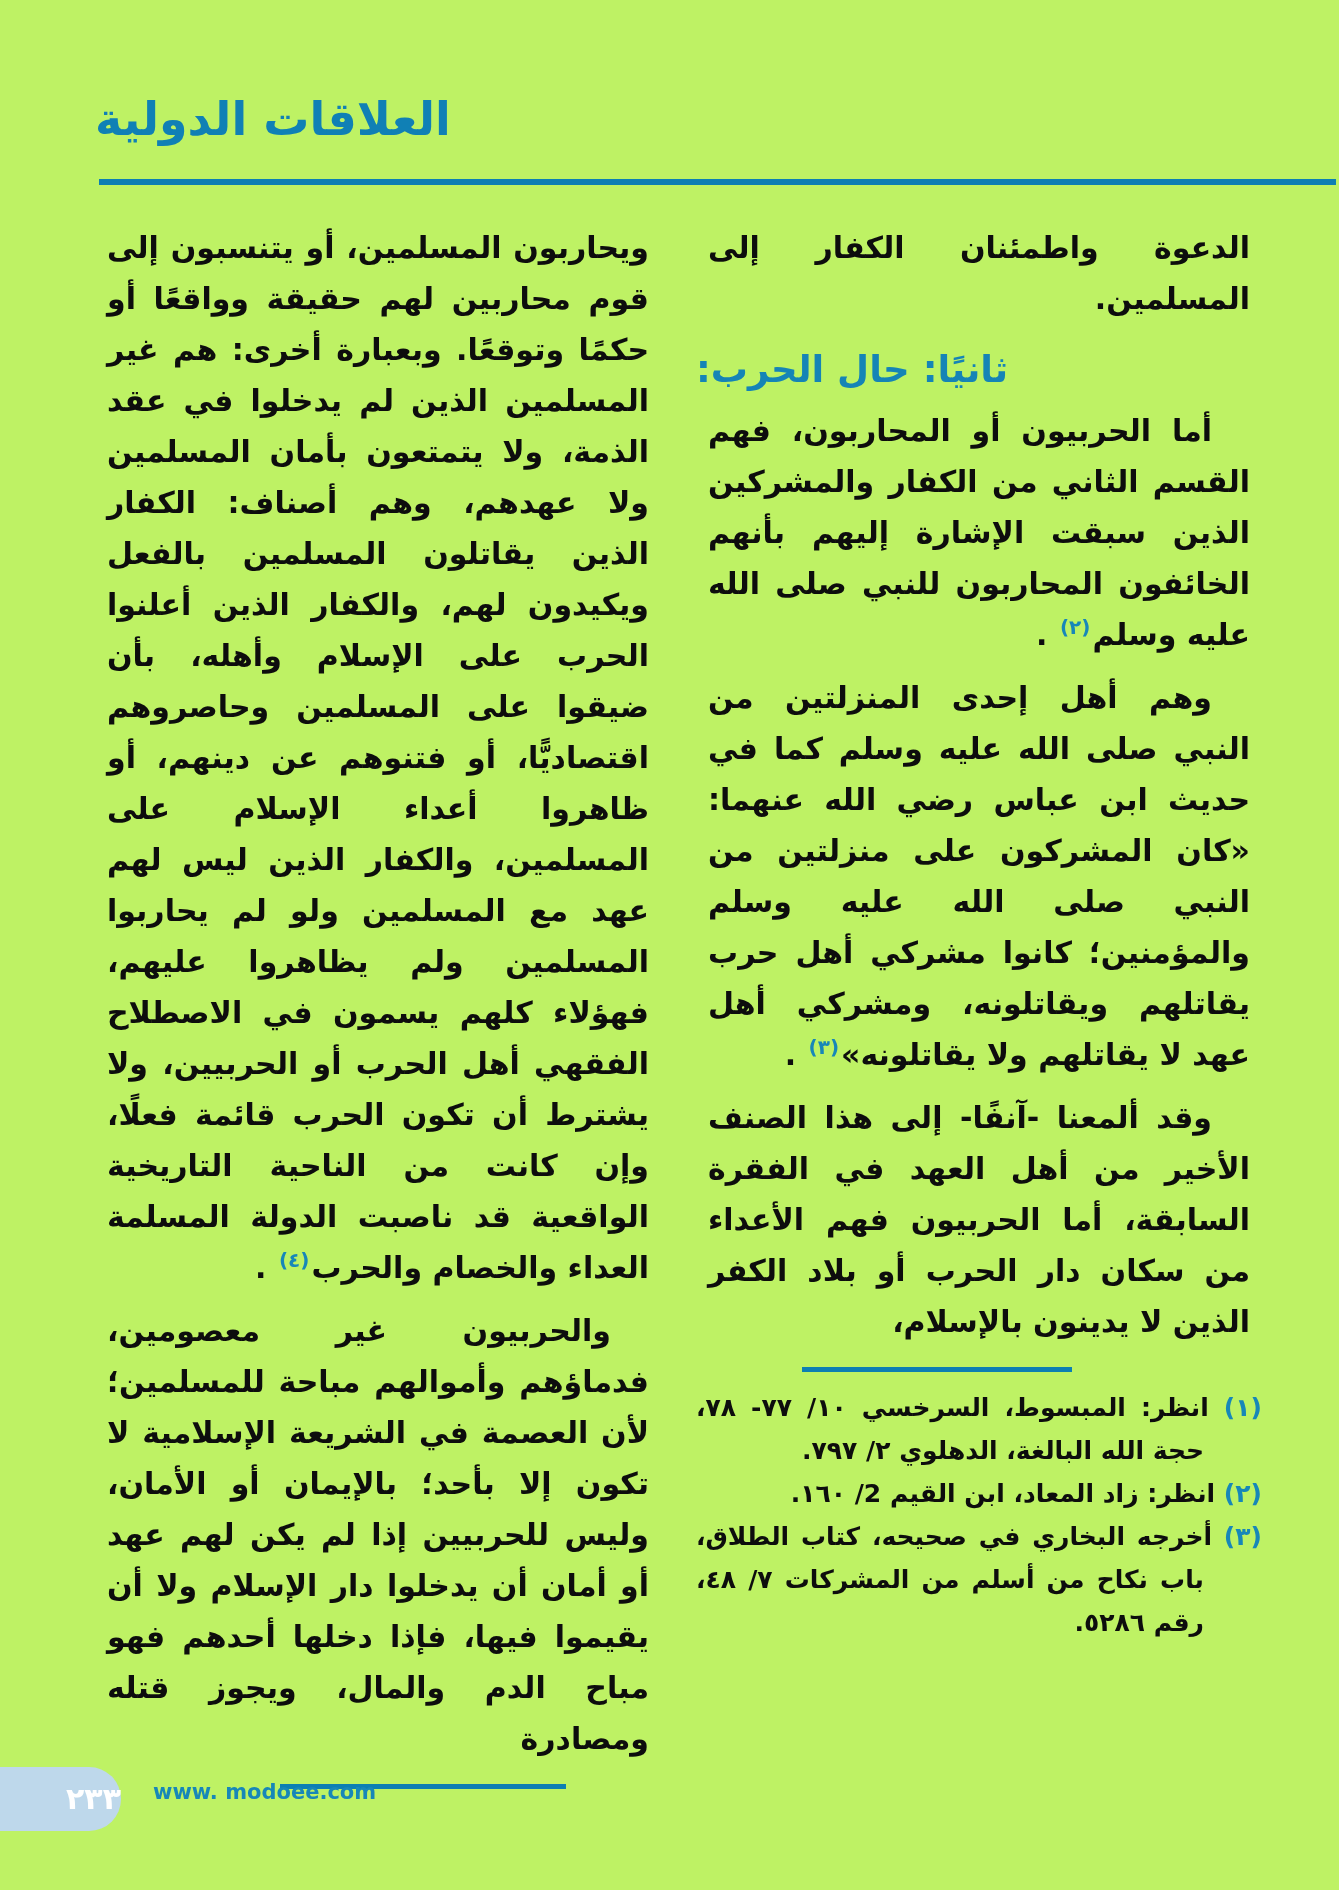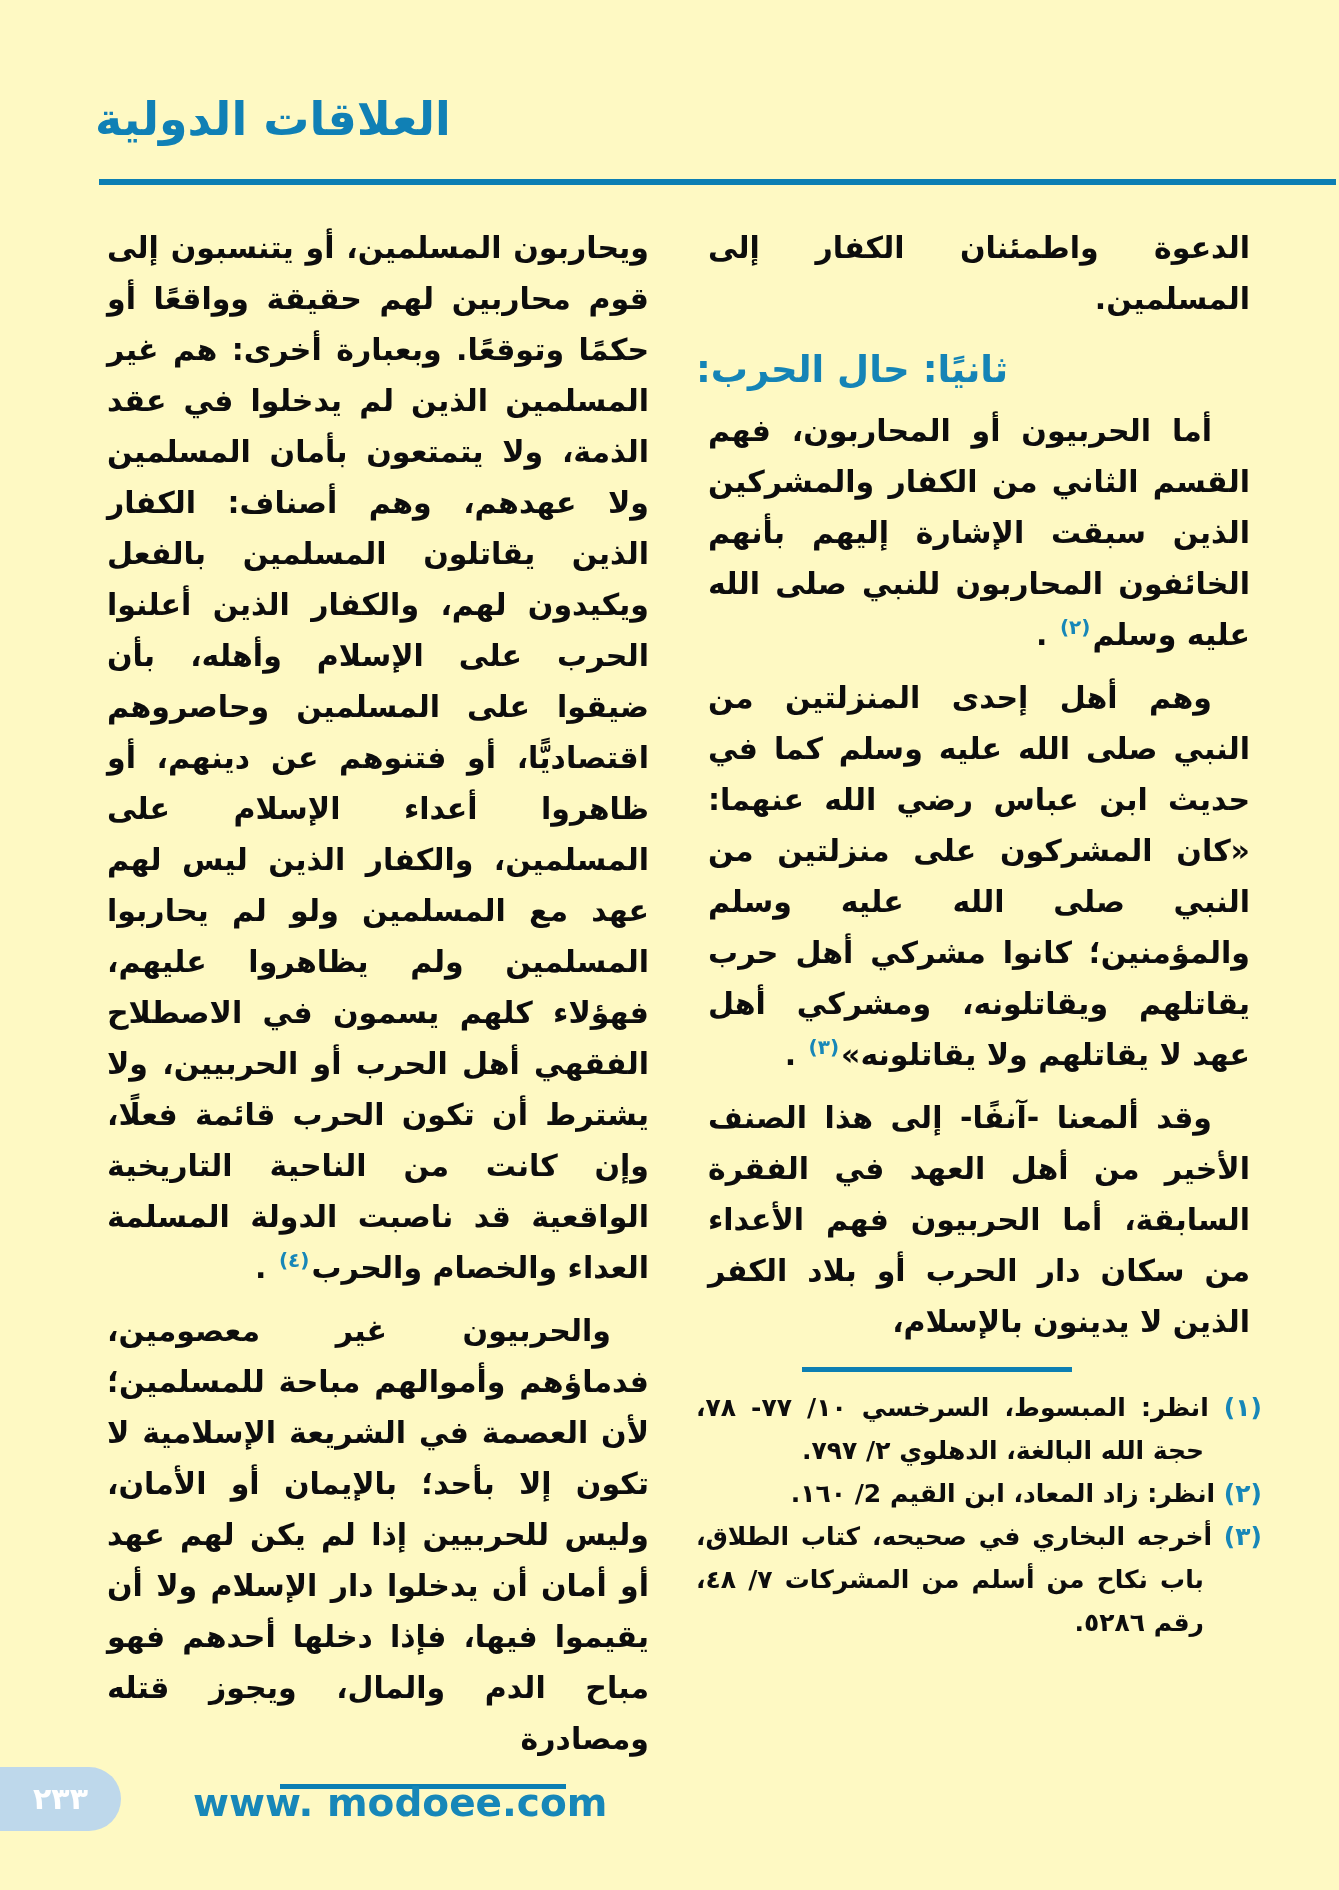--- a/index.html
+++ b/index.html
@@ -1,20 +1,20 @@
 <!DOCTYPE html>
 <html lang="ar" dir="rtl"><head>
 <meta charset="utf-8">
 <style>
   html,body{margin:0;padding:0;background:#e8e8e8;}
   .page{
     position:relative;
     width:1339px;height:1890px;
     margin:0 auto;
-    background:#fef9c3;
+    background:#bef264;
     direction:rtl;
     font-family:"DejaVu Sans","Liberation Sans",sans-serif;
     color:#0d0d0d;
     overflow:hidden;
   }
   
   .chapter-title{
     position:absolute;top:92px;left:95px;
     font-size:46px;font-weight:bold;
     color:#1080b5;
@@ -60,29 +60,28 @@
   }
   .fn-marker{color:#1787b8;}
   
   .page-badge{
     position:absolute;left:0;top:1767px;
     width:121px;height:64px;
     background:#bed8eb;
     border-radius:0 32px 32px 0;
     color:#ffffff;
     font-size:30px;font-weight:bold;
-    line-height:64px;text-align:center;
+    line-height:64px;
   }
   .site-url{
     position:absolute;left:153px;top:1780px;
     direction:ltr;
     color:#1787b8;
-    font-size:39px;font-weight:bold;
+    font-size:21px;font-weight:bold;
     white-space:nowrap;
-    margin-left:40px;
   }
 </style>
 </head>
 <body>
 
 <div class="page">
 
   <div class="chapter-title">العلاقات الدولية</div>
   <div class="header-rule"></div>
 

